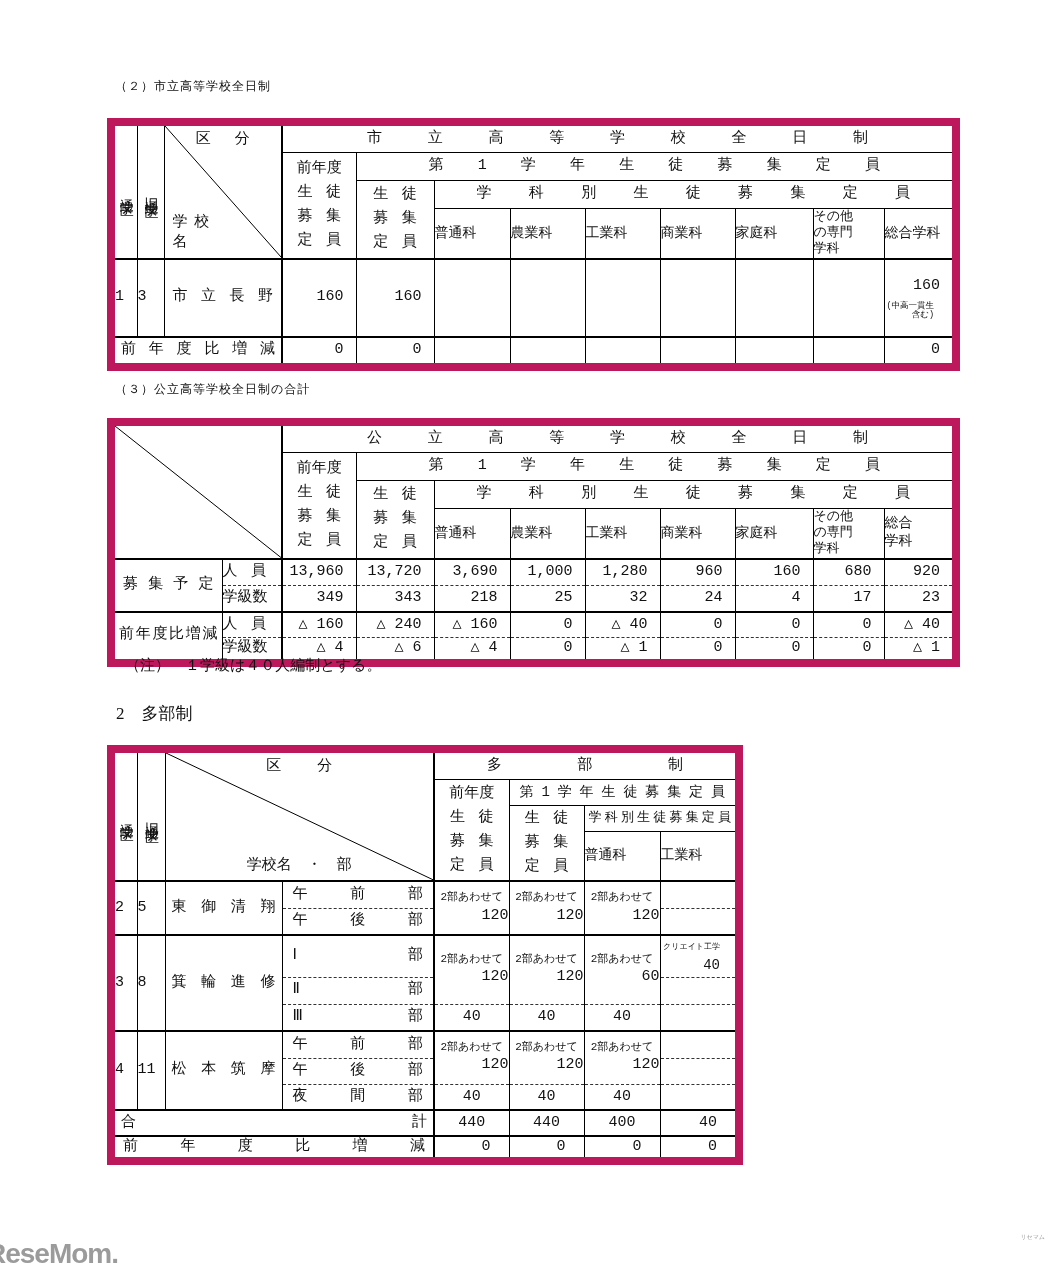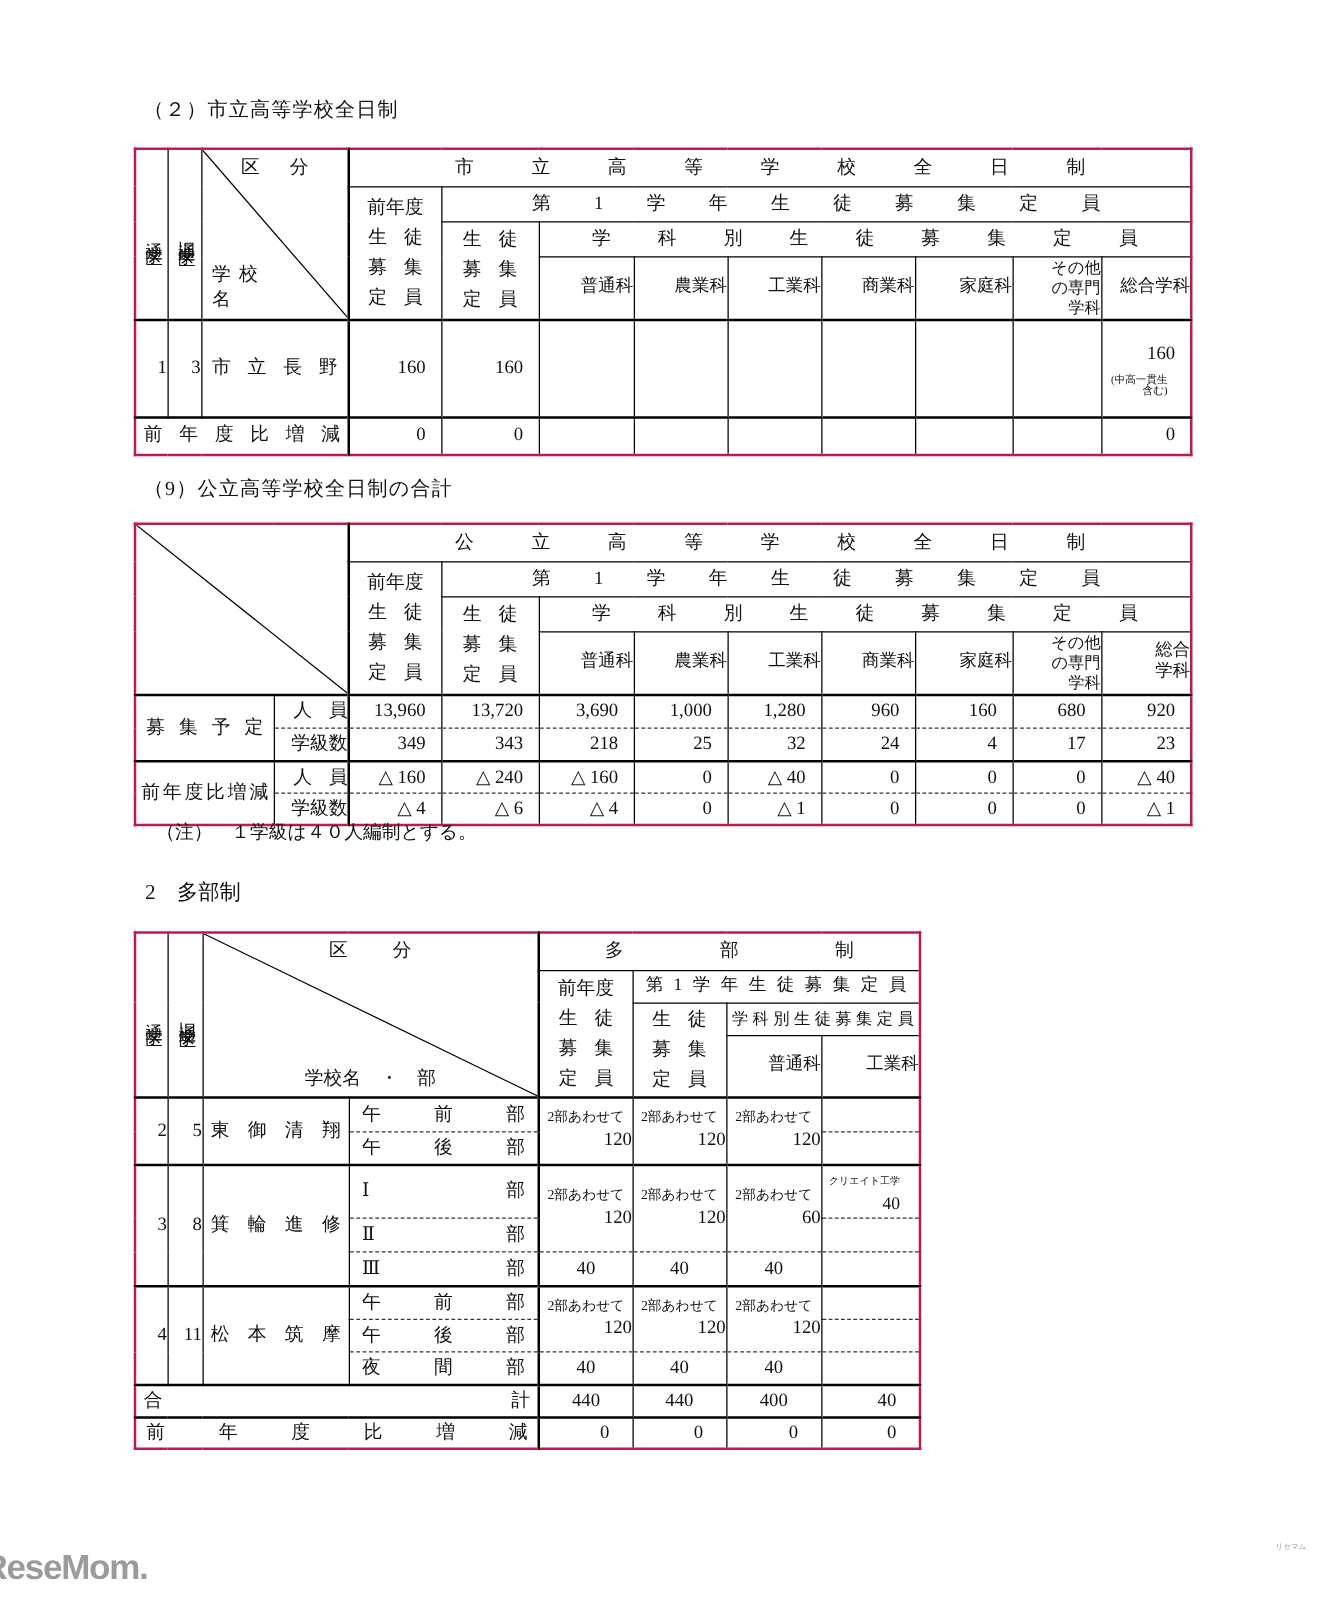--- a/index.html
+++ b/index.html
@@ -1,30 +1,30 @@
 <!DOCTYPE html>
 <html><head>
 <meta charset="utf-8">
 <style>
   html,body{margin:0;padding:0;}
   body{width:1063px;height:1280px;position:relative;background:#ffffff;
        font-family:"Liberation Serif","DejaVu Serif",serif;color:#111;}
   .abs{position:absolute;}
-  .sec-title{font-size:16px;letter-spacing:1px;}
-  table{border-collapse:collapse;table-layout:fixed;position:absolute;border:2px solid #be185d;}
+  .sec-title{font-size:12px;letter-spacing:1px;}
+  table{border-collapse:collapse;table-layout:fixed;position:absolute;border:8px solid #be185d;font-family:Liberation Mono, monospace;}
   td{border:1px solid #000;padding:0;font-size:15px;vertical-align:middle;overflow:hidden;
      line-height:1.35;}
   
   .bt2{border-top-width:2px;}
   .bl2{border-left-width:2px;}
   .br2{border-right-width:2px;}
   .dt{border-top:1px dashed #333;}
   .nbb{border-bottom-style:none;}
   
-  .ctr{text-align:right;margin-left:47px;}
+  .ctr{text-align:left;margin-left:47px;}
   .jst{text-align:justify;text-align-last:justify;}
   .num{text-align:right;padding-right:12px;}
   .numC{text-align:right;padding-right:18px;}
   .cnum{text-align:center;}
   .vert{writing-mode:vertical-rl;text-orientation:upright;text-align:center;letter-spacing:3px;font-size:14px;}
   .stack{vertical-align:middle;}
   .stack .line{display:block;text-align:center;line-height:1.6;font-size:15px;}
   .ls2{letter-spacing:0.9em;margin-right:-0.9em;}
   .lsA{letter-spacing:1.6em;margin-right:-1.6em;}
   .lsC{letter-spacing:2.4em;margin-right:-2.4em;}
@@ -138,21 +138,21 @@
     <td class="bt2"></td>
     <td class="bt2"></td>
     <td class="bt2"></td>
     <td class="bt2"></td>
     <td class="bt2"></td>
     <td class="num bt2">0</td>
   </tr>
 </tbody>
   </table>
 
-<div class="abs sec-title" style="left:115px;top:381px;">（9）公立高等学校全日制の合計</div>
+<div class="abs sec-title" style="left:115px;top:381px;">（３）公立高等学校全日制の合計</div>
 
 <table style="left:107px;top:418px;width:845px;">
   <colgroup>
     <col style="width:111px">
       <col style="width:60px">
       <col style="width:74px">
       <col style="width:78px">
     <col style="width:76px">
       <col style="width:75px">
       <col style="width:75px">

